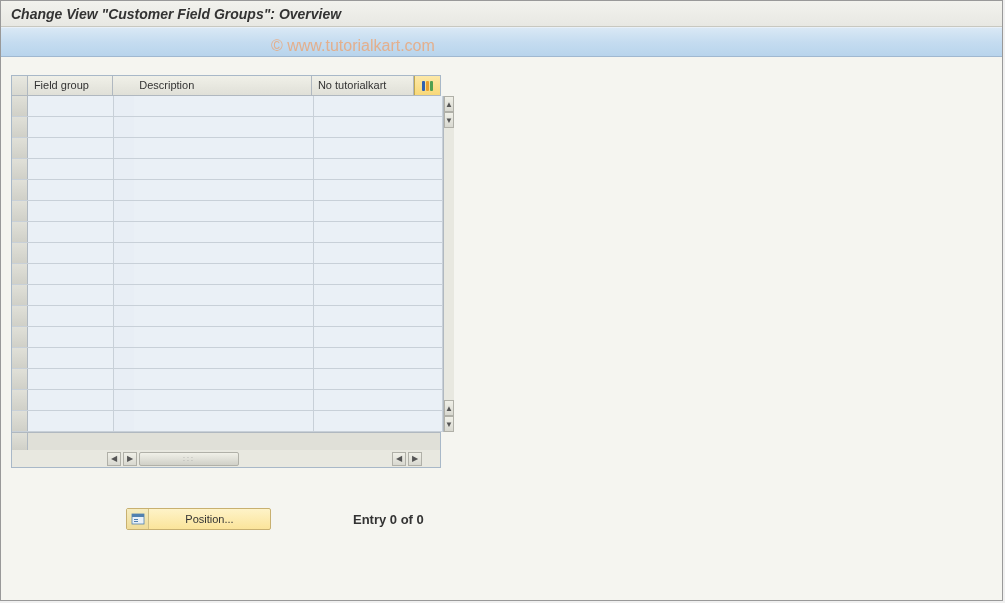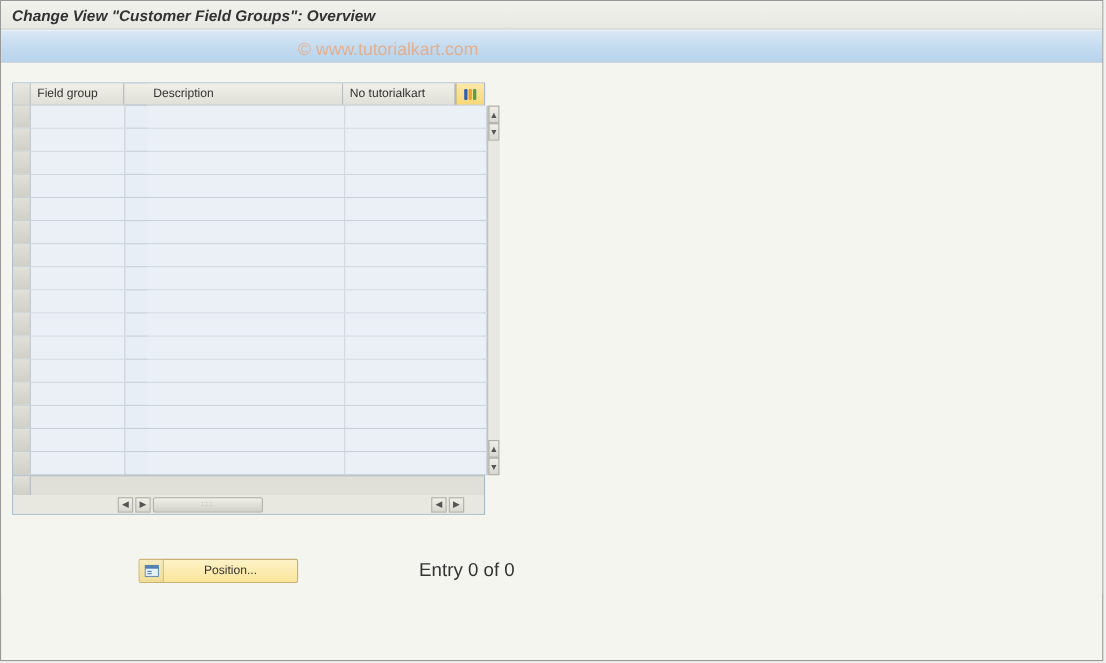--- a/index.html
+++ b/index.html
@@ -207,21 +207,21 @@
     .hscroll-right-group {
       display: flex;
       gap: 2px;
       margin-right: 18px;
     }
     .footer-row {
       display: flex;
       align-items: center;
       margin-top: 40px;
       padding-left: 115px;
-      gap: 110px;
+      gap: 82px;
     }
     .position-btn {
       display: flex;
       align-items: center;
       height: 22px;
       width: 145px;
       background: linear-gradient(to bottom, #fef3c8 0%, #fbe49a 100%);
       border: 1px solid #c8b070;
       border-radius: 2px;
       cursor: pointer;
@@ -237,22 +237,23 @@
       background: linear-gradient(to bottom, #f5ecc0 0%, #f0dc98 100%);
     }
     .position-icon svg { display: block; }
     .position-label {
       flex: 1;
       text-align: center;
       font-size: 11px;
       color: #333;
     }
     .entry-text {
-      font-size: 17px;
+      font-size: 13px;
       color: #333;
+      font-weight: bold;
     }
   </style>
 </head>
 <body>
 
 <div class="main-container">
   <div class="title-bar">
     <span class="title-text">Change View "Customer Field Groups": Overview</span>
   </div>
   <div class="toolbar-area"></div>

